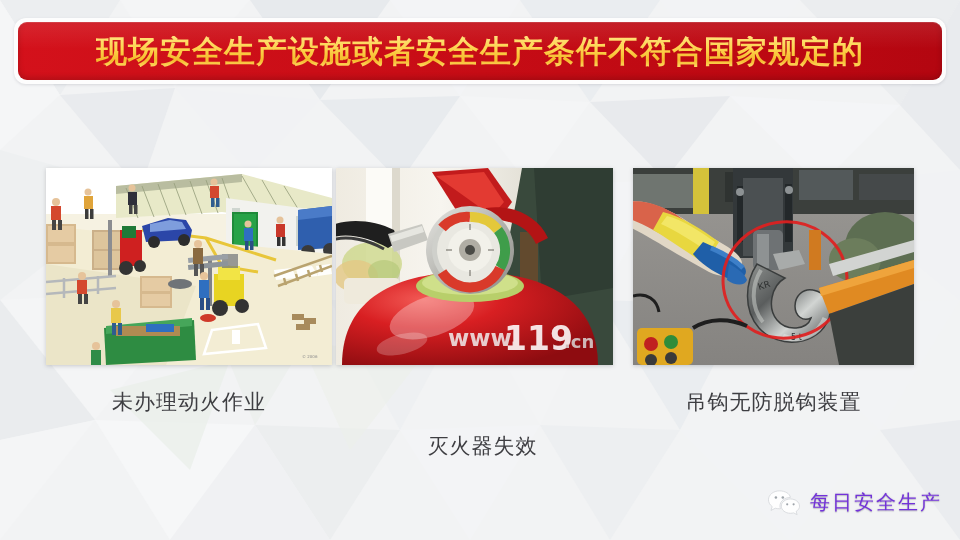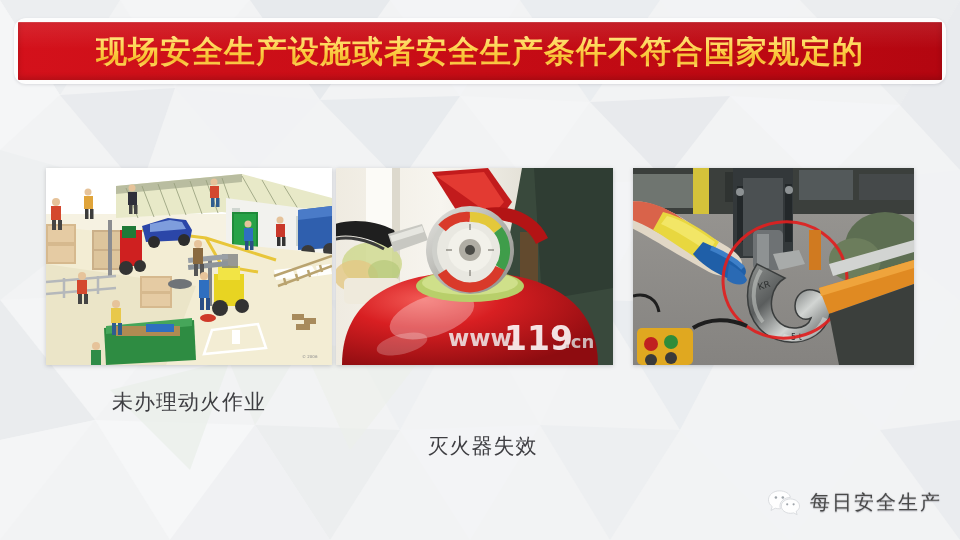--- a/index.html
+++ b/index.html
@@ -39,21 +39,21 @@
     border-radius: 12px;
     background: #fdfdfd;
     box-shadow: 0 1px 3px rgba(120,120,130,0.22);
     padding: 4px;
     box-sizing: border-box;
   }
   .title-bar {
     position: relative;
     width: 100%;
     height: 100%;
-    border-radius: 1px;
+    border-radius: 9px;
     background: linear-gradient(100deg,
         #d4111b 0%,
         #cf1019 14%,
         #c90d16 42%,
         #c00a13 68%,
         #ba0711 88%,
         #b30610 100%);
     box-shadow: inset 0 1px 0 rgba(255,255,255,0.12),
                 inset 0 -2px 6px rgba(0,0,0,0.18);
     display: flex;
@@ -146,21 +146,21 @@
     opacity: 0.95;
   }
   .wechat-icon {
     width: 34px;
     height: 27px;
     flex: none;
   }
   .wm-text {
     font-family: "DejaVu Sans", "Liberation Sans", sans-serif;
     font-size: 20px;
-    color: #404040;
+    color: #6d28d9;
     letter-spacing: 2px;
     text-shadow: 0 1px 1px rgba(150,150,158,0.55),
                  0 0 2px rgba(160,160,168,0.5);
     white-space: nowrap;
   }
 </style>
 </head>
 <body>
 
 <div id="slide">
@@ -556,20 +556,21 @@
 
         <path d="M60,160 C76,150 96,150 114,158" fill="none" stroke="#1e1e1e" stroke-width="4"></path>
         <path d="M0,128 C14,124 24,132 26,144" fill="none" stroke="#1e1e1e" stroke-width="3"></path>
       </svg>
     </div>
   </div>
 
   <div class="captions">
     <div class="caption cap-1">未办理动火作业</div>
     <div class="caption cap-2">灭火器失效</div>
+    <div class="caption cap-3">吊钩无防脱钩装置</div>
   </div>
 
   <div class="watermark">
     <svg class="wechat-icon" viewBox="0 0 40 32">
       <g fill="#ffffff" stroke="#cfd2d6" stroke-width="0.9">
         <path d="M14.6,2.2 C7.4,2.2 1.6,6.9 1.6,12.7 C1.6,16 3.3,18.9 6,20.8 L4.6,25.4 L9.6,22.8
                  C11.2,23.2 12.9,23.4 14.6,23.4 C15,23.4 15.4,23.4 15.8,23.3
                  C15.4,22.3 15.2,21.2 15.2,20.1 C15.2,14.5 20.7,10 27.5,10
                  C27.1,5.6 21.5,2.2 14.6,2.2 Z"></path>
         <path d="M27.6,11.8 C21.6,11.8 16.8,15.6 16.8,20.3 C16.8,25 21.6,28.8 27.6,28.8

